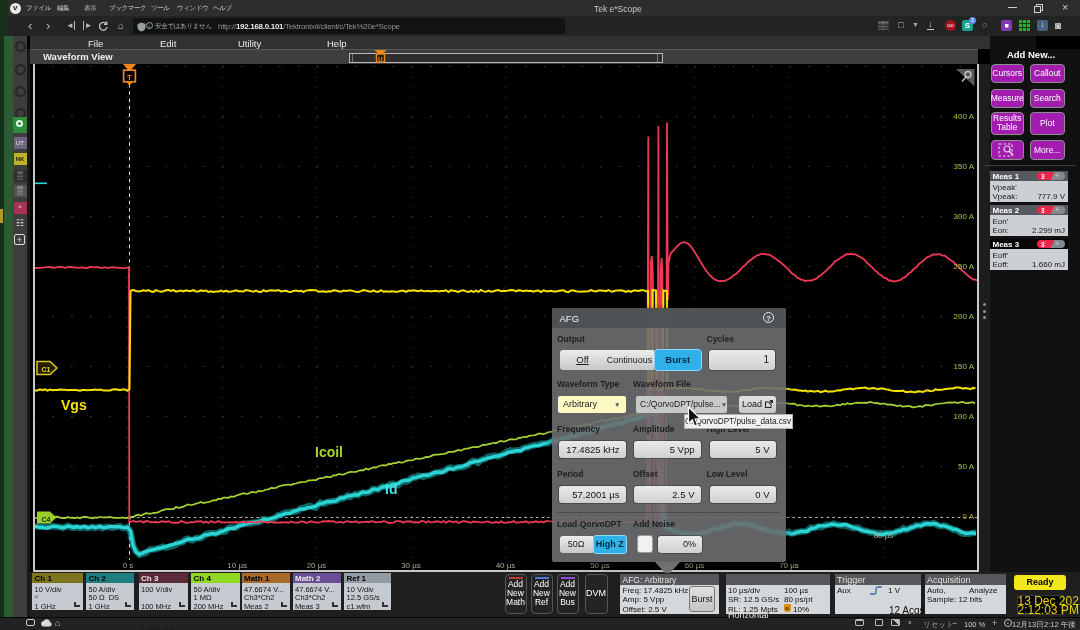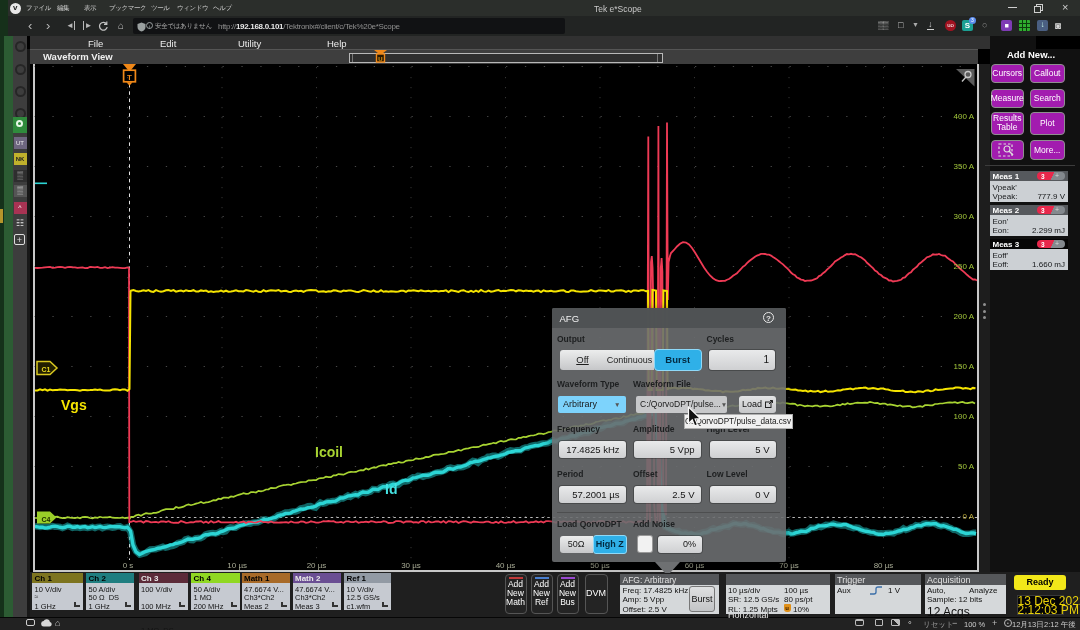--- a/index.html
+++ b/index.html
@@ -132,21 +132,21 @@
 <div class="abs nw" style="left:884px;top:462.0px;width:90px;text-align:right;font-size:8px;color:#a2c73a;">50 A</div>
 <div class="abs nw" style="left:884px;top:512.0px;width:90px;text-align:right;font-size:8px;color:#b8a83a;">0 A</div>
 <div class="abs nw" style="left:103px;top:561px;width:50px;text-align:center;font-size:8px;color:#a8ab95;">0 s</div>
 <div class="abs nw" style="left:197px;top:561px;width:50px;text-align:right;font-size:8px;color:#a8ab95;">10 µs</div>
 <div class="abs nw" style="left:291.5px;top:561px;width:50px;text-align:center;font-size:8px;color:#a8ab95;">20 µs</div>
 <div class="abs nw" style="left:386px;top:561px;width:50px;text-align:center;font-size:8px;color:#a8ab95;">30 µs</div>
 <div class="abs nw" style="left:480.5px;top:561px;width:50px;text-align:center;font-size:8px;color:#a8ab95;">40 µs</div>
 <div class="abs nw" style="left:575px;top:561px;width:50px;text-align:center;font-size:8px;color:#a8ab95;">50 µs</div>
 <div class="abs nw" style="left:669.5px;top:561px;width:50px;text-align:center;font-size:8px;color:#a8ab95;">60 µs</div>
 <div class="abs nw" style="left:764px;top:561px;width:50px;text-align:center;font-size:8px;color:#a8ab95;">70 µs</div>
-<div class="abs nw" style="left:858.5px;top:561px;width:50px;text-align:center;font-size:8px;color:#a8ab95;">80 µs</div>
+<div class="abs nw" style="left:858.5px;top:531px;width:50px;text-align:center;font-size:8px;color:#a8ab95;">80 µs</div>
 <div class="abs nw" style="left:61px;top:397px;font-size:14px;font-weight:bold;color:#f5e400;">Vgs</div>
 <div class="abs nw" style="left:315px;top:444px;font-size:14px;font-weight:bold;color:#a8d432;">Icoil</div>
 <div class="abs nw" style="left:385px;top:481px;font-size:14px;font-weight:bold;color:#45e2e2;">Id</div>
 <div class="abs nw" style="left:978.6px;top:63.5px;width:11px;height:508px;background:#1d1d1d;"></div>
 <div class="abs nw" style="left:982.5px;top:303px;width:3px;height:3px;border-radius:50%;background:#909090;"></div>
 <div class="abs nw" style="left:982.5px;top:309.5px;width:3px;height:3px;border-radius:50%;background:#909090;"></div>
 <div class="abs nw" style="left:982.5px;top:316px;width:3px;height:3px;border-radius:50%;background:#909090;"></div>
 <div class="abs nw" style="left:989.6px;top:36px;width:90.4px;height:537.5px;background:#111;"></div>
 <div class="abs nw" style="left:1036px;top:36px;width:44px;height:13px;background:#000;"></div>
 <div class="abs nw" style="left:990px;top:49px;width:82px;text-align:center;font-size:9.5px;font-weight:bold;color:#fff;">Add New...</div>
@@ -275,21 +275,21 @@
 <div class="abs nw" style="left:837px;top:586px;font-size:8px;color:#101010;">Aux</div>
 <svg class="abs" style="left:869px;top:586px;" width="14" height="9" viewBox="0 0 14 9">
     <path d="M1 8h4q2 0 2-2V3q0-2 2-2h4" stroke="#3a6ea8" stroke-width="1.3" fill="none"></path>
   </svg>
 <div class="abs nw" style="left:888px;top:586px;font-size:8px;color:#101010;">1 V</div>
 <div class="abs nw" style="left:924.5px;top:574px;width:81px;height:10.5px;background:#55575a;"></div>
 <div class="abs nw" style="left:927.0px;top:574.8px;font-size:9px;color:#e2e2e2;">Acquisition</div>
 <div class="abs nw" style="left:924.5px;top:584.5px;width:81px;height:29.5px;background:#d5d8da;"></div>
 <div class="abs nw" style="left:927.0px;top:586.0px;font-size:8px;color:#101010;">Auto,</div>
 <div class="abs nw" style="left:927.0px;top:595.3px;font-size:8px;color:#101010;">Sample: 12 bits</div>
-<div class="abs nw" style="left:927.0px;top:604.6px;font-size:12px;color:#101010;">12 Acqs</div>
+<div class="abs nw" style="left:889px;top:604.6px;font-size:10px;color:#101010;">12 Acqs</div>
 <div class="abs nw" style="left:969px;top:586px;font-size:8px;color:#101010;">Analyze</div>
 <div class="abs nw" style="left:1014px;top:574.5px;width:52px;height:15.5px;background:#f2e719;border-radius:3px;text-align:center;line-height:15.5px;font-size:9px;font-weight:bold;color:#000;">Ready</div>
 <div class="abs nw" style="left:1016.5px;top:595px;width:47px;height:19.5px;background:#050505;border:1px solid #3a3a3a;color:#e8d00a;font-size:12px;text-align:center;line-height:9.3px;padding-top:0.8px;">13 Dec 2022<br>2:12:03 PM</div>
 <div class="abs nw" style="left:26px;top:619px;width:9px;height:7px;border:1px solid #cfcfcf;border-radius:2px;"></div>
 <svg class="abs" style="left:41px;top:619px;" width="12" height="8" viewBox="0 0 12 8">
     <path d="M3 7.5a2.7 2.7 0 0 1-0.4-5.4A3.4 3.4 0 0 1 9 3a2.3 2.3 0 0 1-0.4 4.5z" fill="#d8d8d8"></path>
   </svg>
 <div class="abs nw" style="left:55px;top:617.5px;font-size:9px;color:#d8d8d8;">⌂</div>
 <div class="abs nw" style="left:855px;top:619px;width:9px;height:7px;border:1px solid #bbb;border-radius:2px;border-top-width:2px;"></div>
 <div class="abs nw" style="left:875px;top:619px;width:8px;height:7px;border:1px solid #bbb;border-radius:1px;"></div>
@@ -318,21 +318,21 @@
 <div class="abs nw lbl" style="left:706.5px;top:424px;">High Level</div>
 <div class="abs nw lbl" style="left:557px;top:468.5px;">Period</div>
 <div class="abs nw lbl" style="left:633px;top:468.5px;">Offset</div>
 <div class="abs nw lbl" style="left:706.5px;top:468.5px;">Low Level</div>
 <div class="abs nw lbl" style="left:557px;top:519px;">Load QorvoDPT</div>
 <div class="abs nw lbl" style="left:633px;top:519px;">Add Noise</div>
 <div class="abs seg" style="left:559.5px;top:349.5px;width:46px;height:20.5px;border-radius:3px 0 0 3px;font-size:9.5px;text-decoration:underline;">Off</div>
 <div class="abs seg" style="left:605.5px;top:349.5px;width:48px;height:20.5px;font-size:9px;">Continuous</div>
 <div class="abs" style="left:653.5px;top:348.5px;width:48.5px;height:22.5px;background:#2fb0e8;border:1.5px solid #8fd9f8;border-radius:4px;color:#03293f;font-size:9.5px;font-weight:bold;display:flex;align-items:center;justify-content:center;">Burst</div>
 <div class="abs inp" style="left:709px;top:349.5px;width:66px;height:20.5px;font-size:10px;">1</div>
-<div class="abs" style="left:558px;top:395.5px;width:67.5px;height:17px;background:#7dd3fc;border-radius:2px;color:#1a1a1a;font-size:9px;display:flex;align-items:center;padding:6px 5px;">Arbitrary<span style="margin-left:auto;font-size:6.5px;color:#555;">▼</span></div>
+<div class="abs" style="left:558px;top:395.5px;width:67.5px;height:17px;background:#fef9c3;border-radius:2px;color:#1a1a1a;font-size:9px;display:flex;align-items:center;padding:6px 5px;">Arbitrary<span style="margin-left:auto;font-size:6.5px;color:#555;">▼</span></div>
 <div class="abs" style="left:636px;top:395.5px;width:91px;height:17px;background:#c7c8ca;border-radius:2px;color:#1a1a1a;font-size:8.5px;display:flex;align-items:center;padding:0 4px;">C:/QorvoDPT/pulse...<span style="margin-left:auto;font-size:6.5px;color:#555;">▼</span></div>
 <div class="abs" style="left:738.5px;top:395.5px;width:37.5px;height:17.5px;background:linear-gradient(#e2e3e4,#c6c7c9);border-radius:3px;color:#111;font-size:9px;display:flex;align-items:center;justify-content:center;">Load&nbsp;<svg width="8" height="8" viewBox="0 0 8 8">
       <rect x="0.5" y="2" width="5.5" height="5.5" fill="none" stroke="#222" stroke-width="1"></rect>
       <path d="M4 4l3.5-3.5M5 0.5h2.5V3" stroke="#222" stroke-width="1" fill="none"></path>
     </svg></div>
 <div class="abs inp" style="left:559px;top:440.5px;width:66.5px;height:17px;font-size:9.5px;">17.4825 kHz</div>
 <div class="abs inp" style="left:633.5px;top:440.5px;width:67px;height:17px;font-size:9.5px;">5 Vpp</div>
 <div class="abs inp" style="left:710px;top:440.5px;width:65.5px;height:17px;font-size:9.5px;">5 V</div>
 <div class="abs inp" style="left:559px;top:485.5px;width:66.5px;height:17px;font-size:9.5px;">57.2001 µs</div>
 <div class="abs inp" style="left:633.5px;top:485.5px;width:67px;height:17px;font-size:9.5px;">2.5 V</div>

